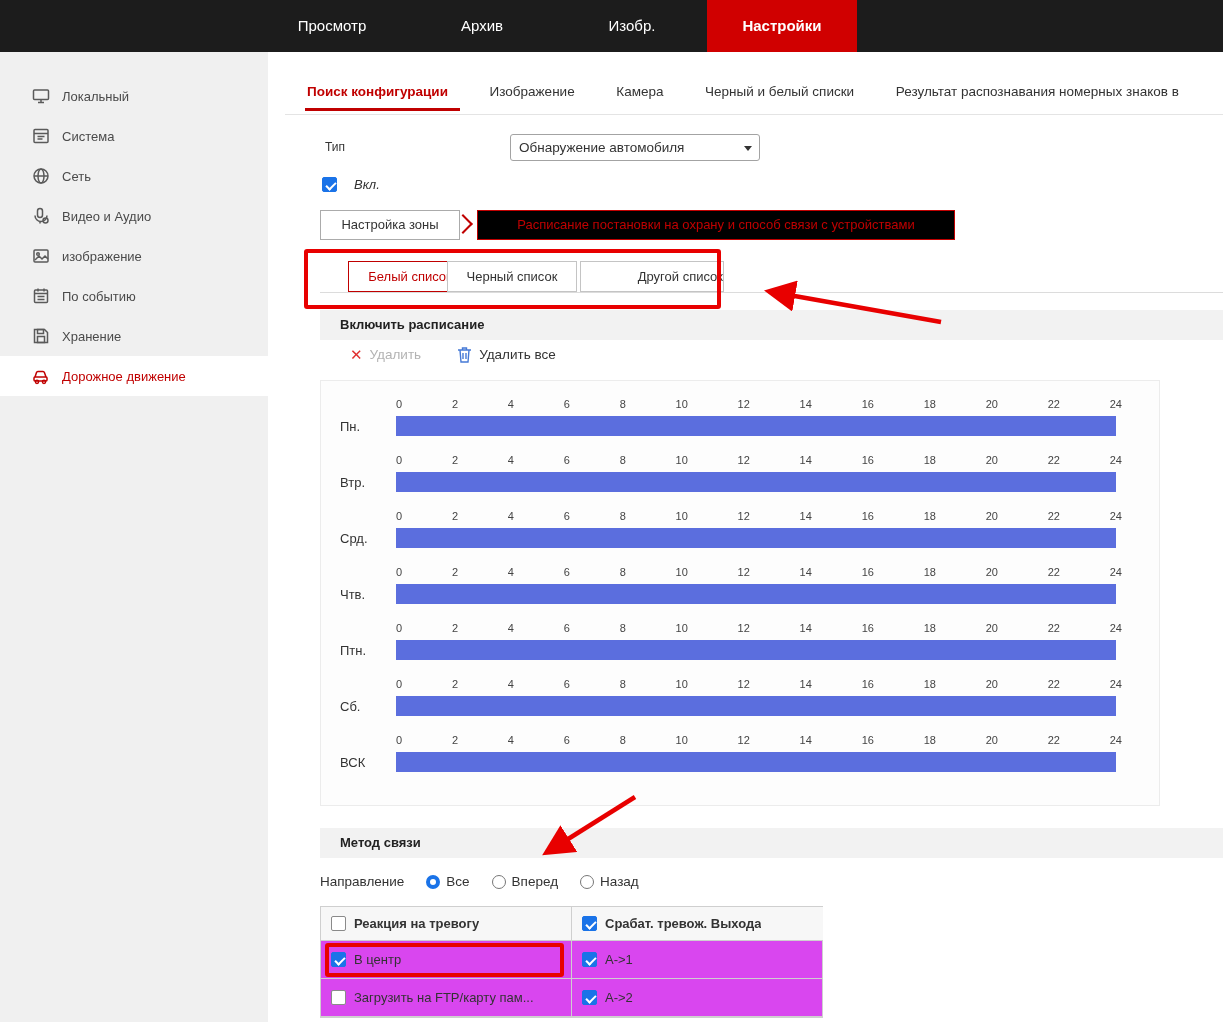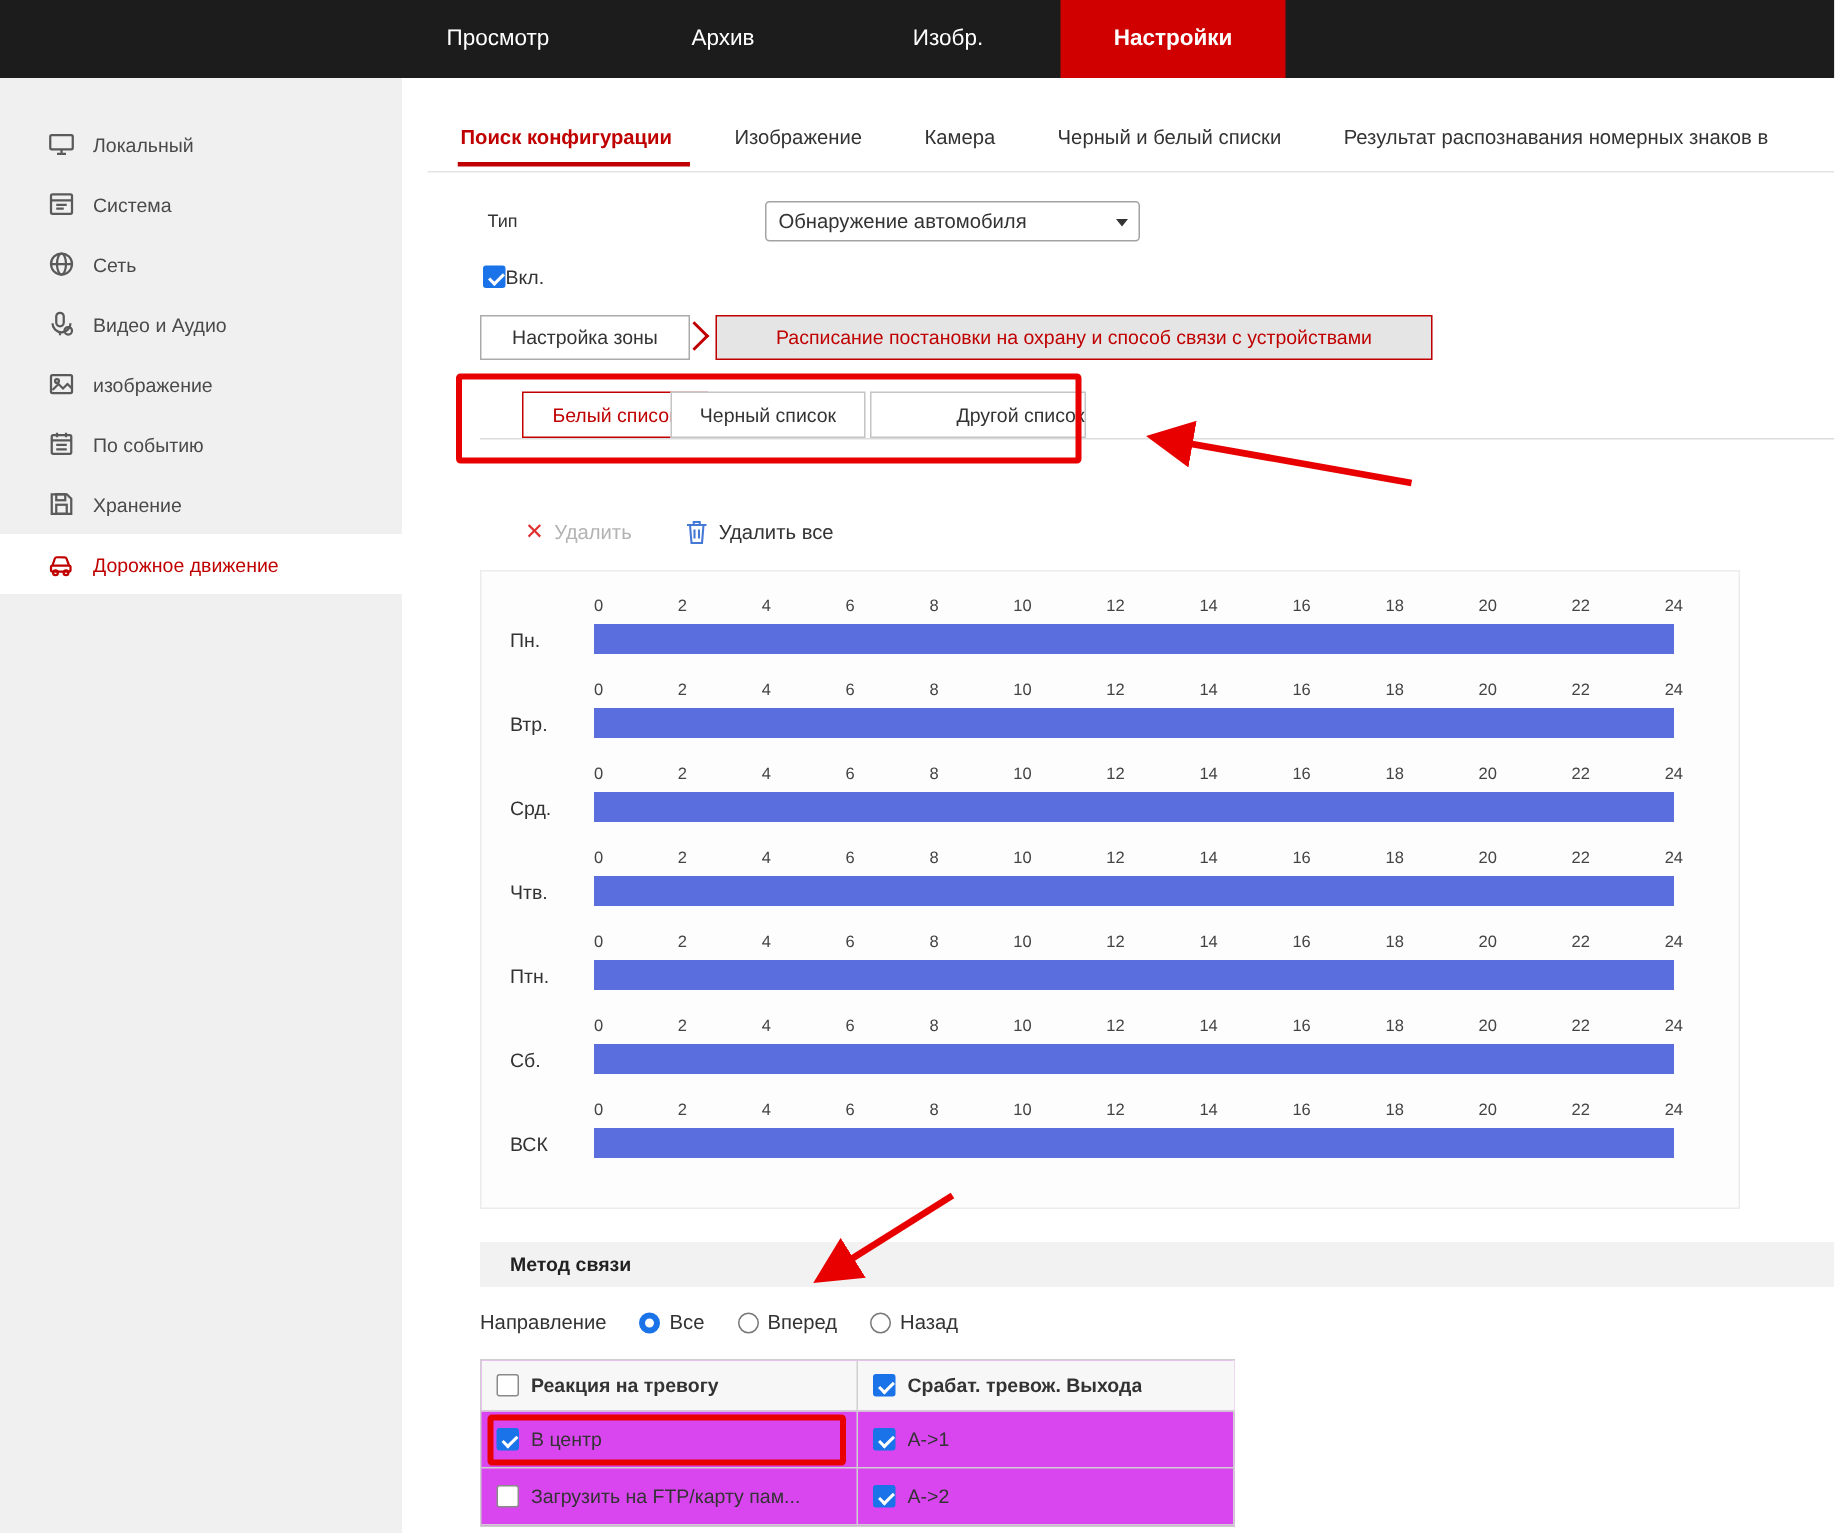--- a/index.html
+++ b/index.html
@@ -32,26 +32,26 @@
   .dropdown { position:absolute; top:134px; left:510px; width:250px; height:27px; border:1px solid #a3a3a3; border-radius:3px; background:#fff; line-height:25px; padding:0 22px 0 8px; font-size:13.5px; cursor:pointer; }
   .dropdown .caret { position:absolute; right:7px; top:11px; width:0; height:0; border-left:4px solid transparent; border-right:4px solid transparent; border-top:5px solid #333; }
 
   
   .cb { display:inline-block; width:15px; height:15px; border:1px solid #8a8a8a; border-radius:2px; background:#fff; position:relative; vertical-align:-3px; cursor:pointer; flex:0 0 15px; }
   .cb.on { background:#1a73e8; border-color:#1a73e8; }
   .cb.on::after { content:""; position:absolute; left:4.5px; top:1.5px; width:4px; height:8px; border:solid #fff; border-width:0 2px 2px 0; transform:rotate(45deg); }
   .radio { display:inline-block; width:14px; height:14px; border:1px solid #777; border-radius:50%; background:#fff; cursor:pointer; vertical-align:-2px; }
   .radio.sel { border:4px solid #1a73e8; }
 
-  .enable-row { position:absolute; top:177px; left:322px; display:flex; align-items:center; gap:0; }
+  .enable-row { position:absolute; top:177px; left:322px; display:flex; align-items:center; gap:17px;font-style:italic; }
 
   
   .subtab1 { position:absolute; top:210px; left:320px; width:140px; height:30px; border:1px solid #ababab; background:#fff; text-align:center; line-height:28px; cursor:pointer; }
   .subtab-chevron { position:absolute; top:217px; left:456px; width:14px; height:14px; border-top:2px solid #c00000; border-right:2px solid #c00000; transform:rotate(45deg); }
-  .subtab2 { position:absolute; top:210px; left:477px; width:478px; height:30px; border:1px solid #c00000; background:#e5e5e5; color:#c00000; text-align:center; line-height:28px; cursor:pointer; }
+  .subtab2 { position:absolute; top:210px; left:477px; width:478px; height:30px; border:1px solid #c00000; background:#000000; color:#c00000; text-align:center; line-height:28px; cursor:pointer; }
 
   
   .listtabs-line { position:absolute; top:292px; left:320px; right:0; height:1px; background:#dcdcdc; }
   .list-tab { position:absolute; top:261px; height:31px; background:#fff; border:1px solid #c4c4c4; text-align:center; line-height:29px; cursor:pointer; }
   .list-tab.active { border:1px solid #c00000; color:#c00000;margin-left:28px; }
   .anno-box { position:absolute; border:4px solid #e80000; border-radius:3px; z-index:40; pointer-events:none; }
 
   
   .section-bar { position:absolute; left:320px; right:0; height:30px; background:#f2f2f2; line-height:30px; padding-left:20px; font-weight:bold; font-size:13px; color:#222; }
 
@@ -199,20 +199,23 @@
   <div class="subtab1">Настройка зоны</div>
   <div class="subtab-chevron"></div>
   <div class="subtab2">Расписание постановки на охрану и способ связи с устройствами</div>
 
   <div class="listtabs-line"></div>
   <div class="list-tab active" style="left:320px; width:124px;">Белый список</div>
   <div class="list-tab" style="left:447px; width:130px;">Черный список</div>
   <div class="list-tab" style="left:580px; width:144px;text-align:right;">Другой список</div>
   <div class="anno-box" style="left:304px; top:249px; width:417px; height:60px;"></div>
 
+  <div class="section-bar" style="top:310px;">
+    <span>Включить расписание</span>
+  </div>
 
   <div class="sched-toolbar">
     <span class="tool-btn disabled">
       <span class="x-icon">✕</span>
       <span>Удалить</span>
     </span>
     <span class="tool-btn">
       <span class="trash-icon">
           <svg viewBox="0 0 15 17" fill="none" stroke="#4579d6" stroke-width="1.4">
             <path d="M1 4h13M5.5 4V2h4v2M3 4l1 12h7l1-12M6 7v6M9 7v6"></path>

